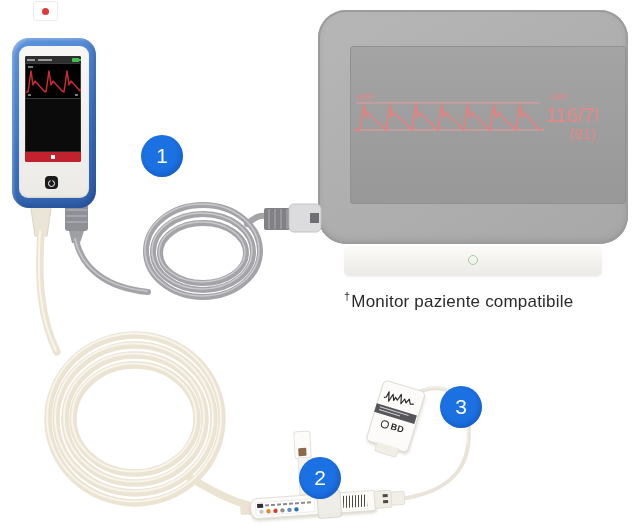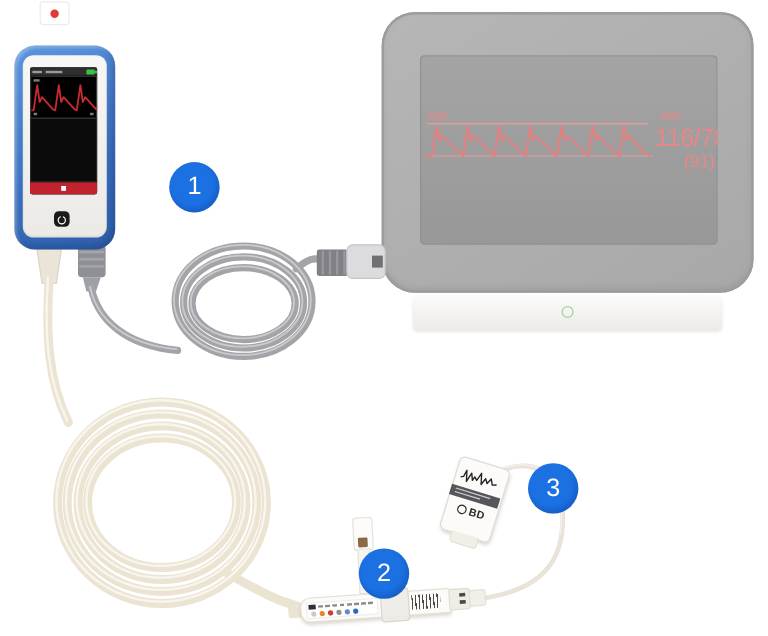--- a/index.html
+++ b/index.html
@@ -10,21 +10,21 @@
   .tag{position:absolute;left:33px;top:1px;width:23px;height:18px;background:#fff;
        border:1px solid #ececec;border-radius:3px;display:flex;align-items:center;justify-content:center;}
   .tag .dot{width:7px;height:7px;border-radius:50%;background:#e23936;}
 
   
   .monitor{position:absolute;left:318px;top:10px;width:310px;height:234px;
            background:linear-gradient(150deg,#b6b6b6,#a8a8a8);
            border-radius:28px;box-shadow:inset 0 0 0 2px #9c9c9c, inset 0 -3px 6px rgba(120,120,120,.35);}
   .mscreen{position:absolute;left:32px;top:36px;width:248px;height:158px;border-radius:4px;
            background:linear-gradient(180deg,#a4a4a4,#989898);
-           box-shadow:inset 0 0 0 1px #919191;}
+           box-shadow:inset 0 0 0 1px #919191;padding-left:28px;}
   .mscreen svg{position:absolute;left:0;top:0;}
   .mtxt{fill:#e98787;}
   .m-small{font-size:9px;}
   .m-big{font-size:21px;letter-spacing:-.5px;}
   .m-mid{font-size:14.5px;}
   .mwave{fill:none;stroke:#e87e7e;stroke-width:1.6;stroke-linejoin:round;}
   .mline{stroke:#e89c9c;stroke-width:1;}
   .mstand{position:absolute;left:344px;top:246px;width:258px;height:30px;border-radius:5px;
           background:linear-gradient(180deg,#fcfbf9,#eceae6);box-shadow:0 1px 2px rgba(0,0,0,.06);}
   .pwr-ind{position:absolute;left:50%;top:9px;width:8px;height:8px;margin-left:-5px;
@@ -139,20 +139,21 @@
         <text class="mtxt m-small" x="200" y="54">ABP</text>
         <text class="mtxt m-big" x="196" y="76">116/78</text>
         <text class="mtxt m-mid" x="220" y="93">(91)</text>
       </svg>
     </div>
   </div>
   <div class="mstand">
     <span class="pwr-ind"></span>
   </div>
 
+  <div class="caption"><sup>†</sup><span>Monitor paziente compatibile</span></div>
 
   <svg class="cables" width="640" height="530" viewBox="0 0 640 530">
 
     <polygon points="30,202 52,202 47,236 35,236" fill="#ebe5d8" stroke="#dcd5c5" stroke-width="1"></polygon>
     <rect x="65" y="204" width="23" height="27" rx="3" fill="#8f8f96"></rect>
     <path d="M66,210 H87 M66,216 H87 M66,222 H87" stroke="#a5a5ad" stroke-width="2"></path>
     <polygon points="69,231 84,231 80,243 72,243" fill="#9fa0a6"></polygon>
 
     <path class="cream" d="M41,233 C38,278 40,318 57,352"></path>
     <ellipse class="cream" cx="135" cy="419" rx="87" ry="84" fill="none"></ellipse>

